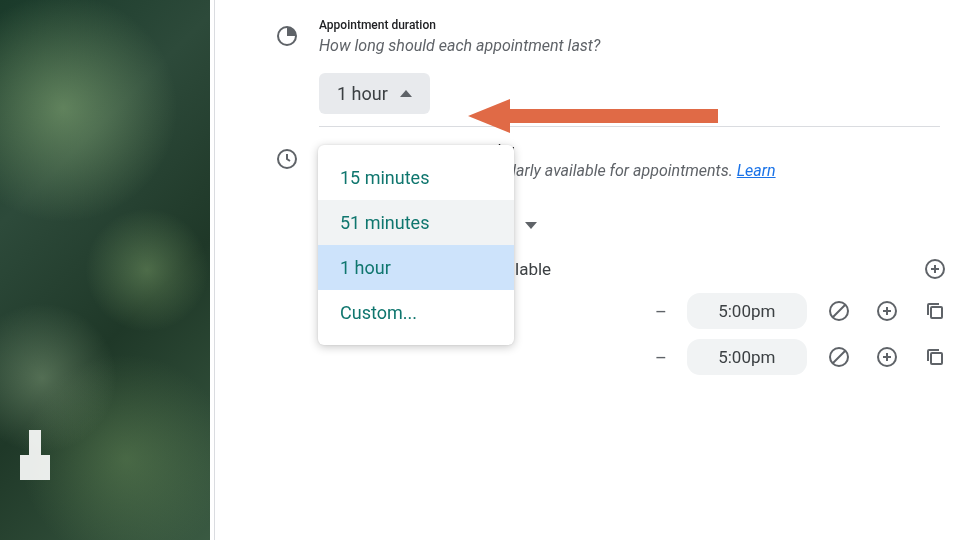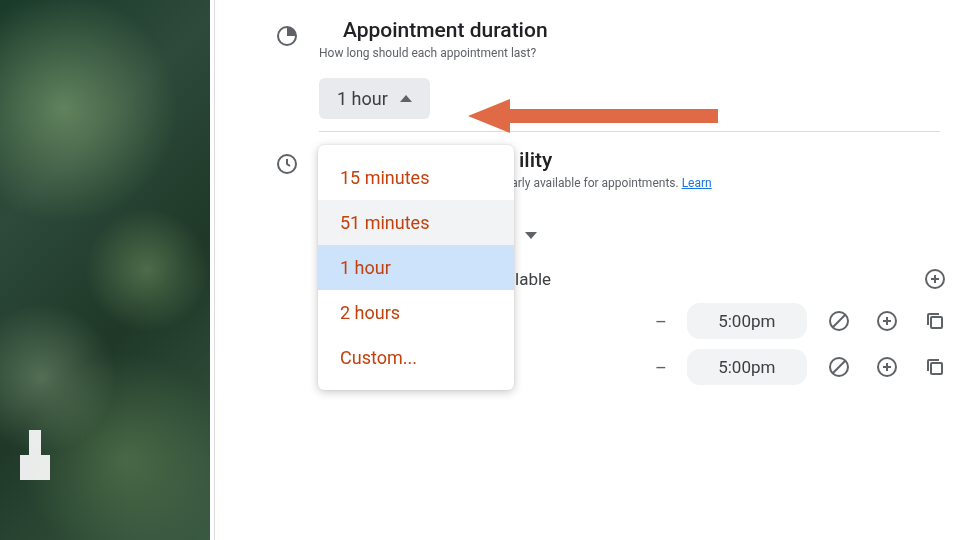--- a/index.html
+++ b/index.html
@@ -62,30 +62,30 @@
       top: 14px;
       width: 24px;
       height: 24px;
       color: #5f6368;
     }
     .section-body {
       margin-left: 44px;
       flex: 1;
     }
     .section-title {
-      font-size: 21px;
+      font-size: 12px;
       font-weight: 500;
       color: #202124;
       margin-bottom: 4px;
-      margin-left: 24px;
     }
     .section-subtitle {
-      font-size: 12px;
+      font-size: 16px;
       color: #5f6368;
       margin-bottom: 18px;
+      font-style: italic;
     }
     .duration-button {
       display: inline-flex;
       align-items: center;
       gap: 12px;
       background: #e8eaed;
       border: none;
       border-radius: 6px;
       padding: 10px 18px;
       font-size: 18px;
@@ -162,21 +162,21 @@
       width: 196px;
       background: #fff;
       border-radius: 6px;
       box-shadow: 0 2px 10px rgba(0,0,0,0.22), 0 0 2px rgba(0,0,0,0.1);
       padding: 10px 0;
       z-index: 50;
     }
     .menu-item {
       padding: 12px 22px;
       font-size: 18px;
-      color: #c2410c;
+      color: #0f766e;
       cursor: pointer;
     }
     .menu-item.hover { background: #f1f3f4; }
     .menu-item.selected { background: #cde3fb; }
 
     
     .annotation-arrow {
       position: absolute;
       left: 468px;
       top: 97px;
@@ -296,20 +296,19 @@
       </div>
 
     </div>
   </div>
 </div>
 
 <div class="dropdown-menu">
   <div class="menu-item">15 minutes</div>
   <div class="menu-item hover">51 minutes</div>
   <div class="menu-item selected">1 hour</div>
-  <div class="menu-item">2 hours</div>
   <div class="menu-item">Custom...</div>
 </div>
 
 <svg class="annotation-arrow" viewBox="0 0 250 38">
   <line x1="250" y1="19" x2="30" y2="19" stroke="#e06a46" stroke-width="14"></line>
   <polygon points="0,19 42,2 42,36" fill="#e06a46"></polygon>
 </svg>
 
 </body></html>

